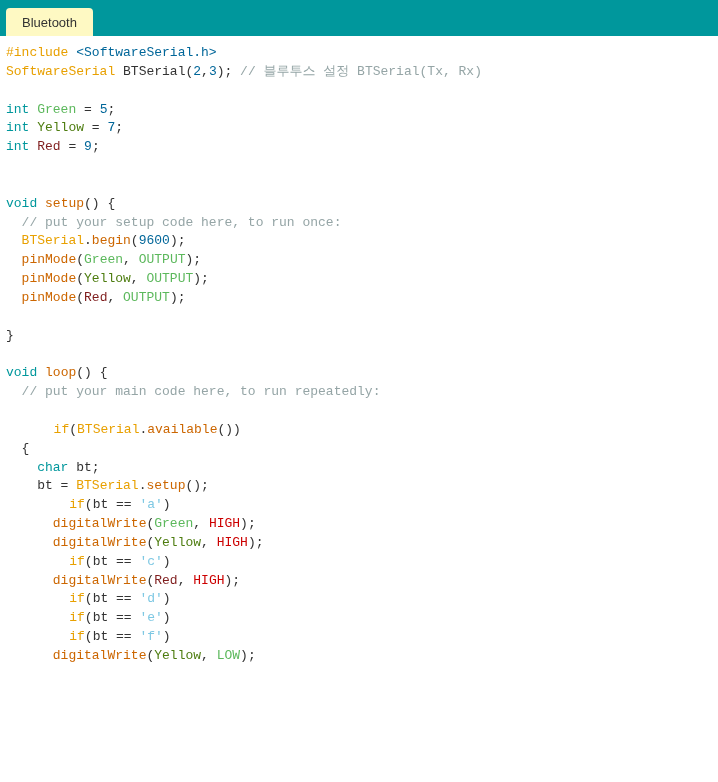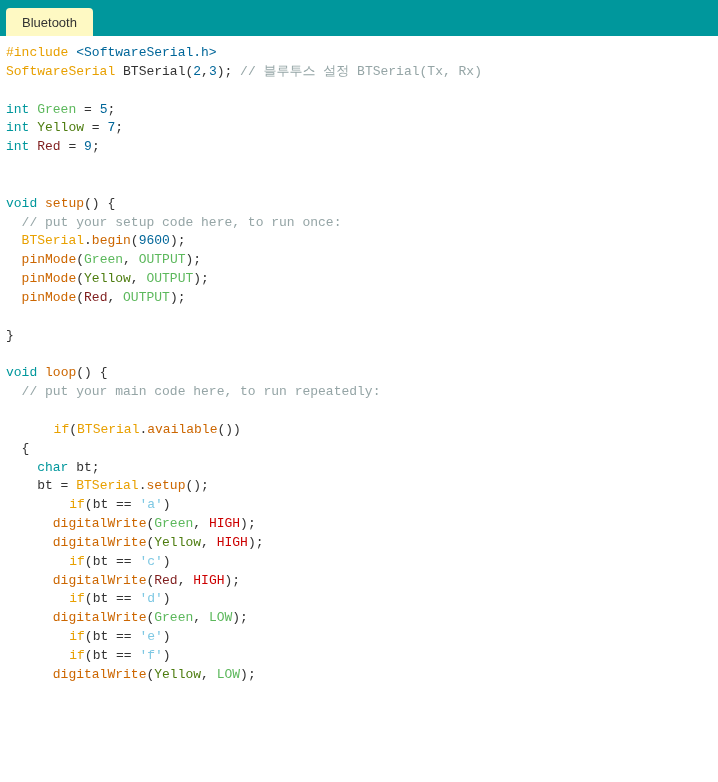--- a/index.html
+++ b/index.html
@@ -135,21 +135,20 @@
 
 
   <span class="line">&nbsp;&nbsp;&nbsp;&nbsp;&nbsp; <span class="c-dw">digitalWrite</span><span class="c-plain">(</span><span class="c-varname-yellow">Yellow</span><span class="c-plain">,</span> <span class="c-high">HIGH</span><span class="c-plain">);</span></span>
 
   <span class="line">&nbsp;&nbsp;&nbsp; <span class="c-if">if</span><span class="c-plain">(bt == </span><span class="c-quote">'c'</span><span class="c-plain">)</span></span>
 
   <span class="line">&nbsp;&nbsp;&nbsp;&nbsp;&nbsp; <span class="c-dw">digitalWrite</span><span class="c-plain">(</span><span class="c-varname-red">Red</span><span class="c-plain">,</span> <span class="c-high">HIGH</span><span class="c-plain">);</span></span>
 
   <span class="line">&nbsp;&nbsp;&nbsp; <span class="c-if">if</span><span class="c-plain">(bt == </span><span class="c-quote">'d'</span><span class="c-plain">)</span></span>
 
-  <span class="line">&nbsp;&nbsp;&nbsp;&nbsp;&nbsp; <span class="c-dw">digitalWrite</span><span class="c-plain">(</span><span class="c-varname-green">Green</span><span class="c-plain">,</span> <span class="c-low">LOW</span><span class="c-plain">);</span></span>
 
   <span class="line">&nbsp;&nbsp;&nbsp; <span class="c-if">if</span><span class="c-plain">(bt == </span><span class="c-quote">'e'</span><span class="c-plain">)</span></span>
 
   <span class="line">&nbsp;&nbsp;&nbsp; <span class="c-if">if</span><span class="c-plain">(bt == </span><span class="c-quote">'f'</span><span class="c-plain">)</span></span>
 
   <span class="line">&nbsp;&nbsp;&nbsp;&nbsp;&nbsp; <span class="c-dw">digitalWrite</span><span class="c-plain">(</span><span class="c-varname-yellow">Yellow</span><span class="c-plain">,</span> <span class="c-low">LOW</span><span class="c-plain">);</span></span>
 
 </div>
 
 </body></html>

